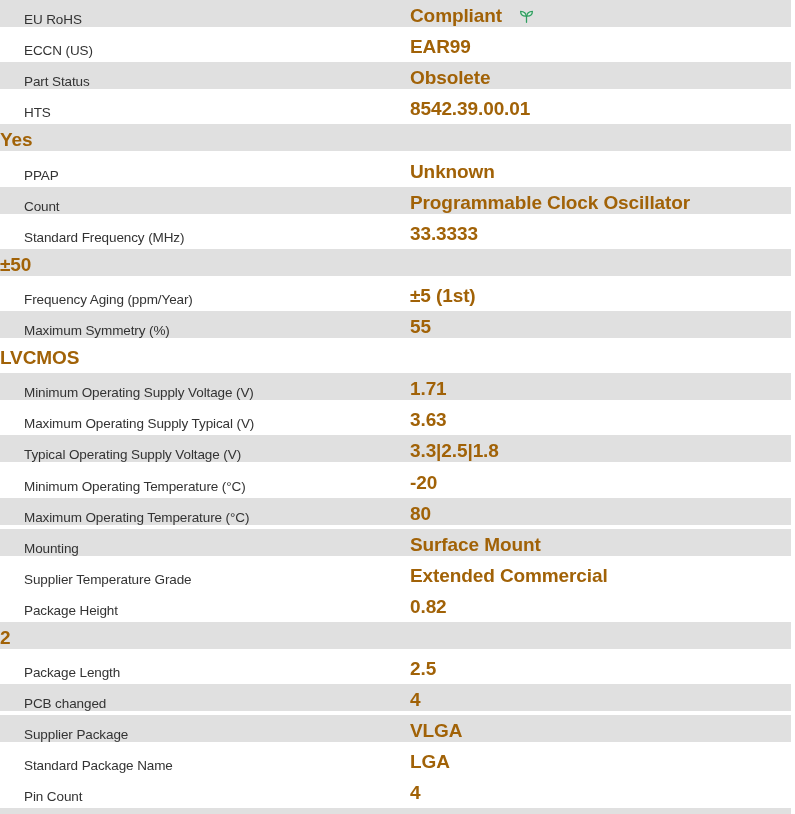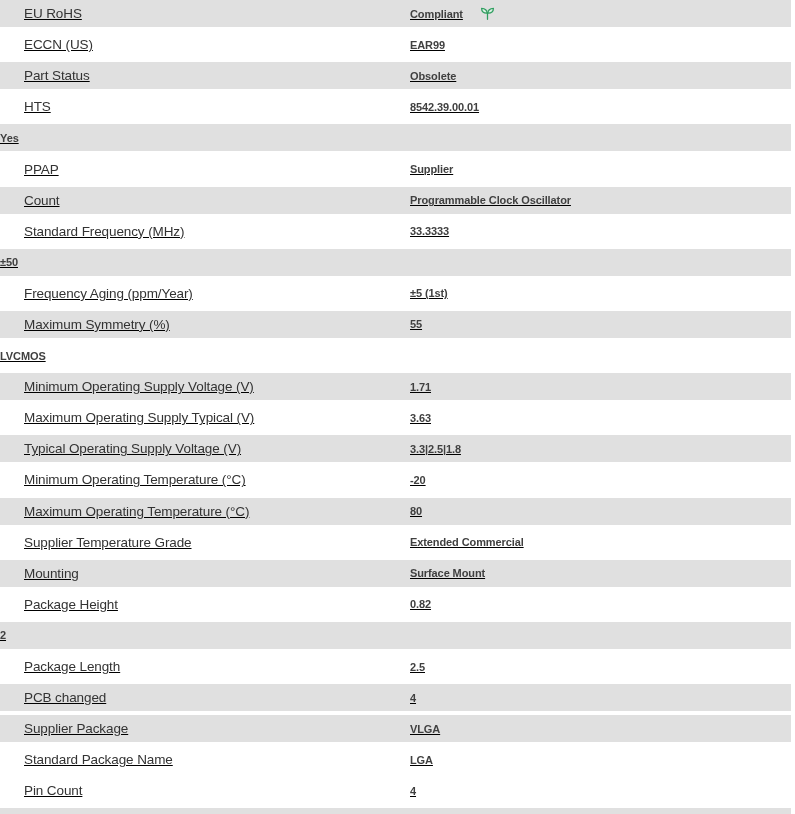--- a/index.html
+++ b/index.html
@@ -12,47 +12,46 @@
     font-family: "Liberation Sans", sans-serif;
   }
   .spec-table {
     width: 791px;
   }
   .spec-row {
     width: 100%;
     height: 27.1px;
     margin-bottom: 4px;
     display: flex;
-    align-items: center;
+    align-items: flex-end;
     box-sizing: border-box;
     background: #ffffff;
-    text-decoration: underline;
   }
   .spec-row.alt {
     background: #e0e0e0;
   }
   .spec-row.partial {
     margin-bottom: 0;
   }
   .cell-label {
     flex: none;
     width: 386px;
     padding-left: 24px;
     font-size: 13.5px;
     letter-spacing: -0.1px;
     color: #333333;
     white-space: nowrap;
     overflow: hidden;
   }
   .cell-value {
     flex: 1;
-    font-size: 11px;
+    font-size: 19px;
     letter-spacing: -0.1px;
     font-weight: bold;
-    color: #404040;
+    color: #a16207;
     white-space: nowrap;
     display: flex;
     align-items: center;
     gap: 16px;
   }
   .leaf-icon-wrap {
     display: inline-flex;
     align-items: center;
     line-height: 0;
   }
@@ -93,21 +92,21 @@
       </div>
     </div>
     <div class="spec-row alt">
       <div class="cell-value">
         <span>Yes</span>
       </div>
     </div>
     <div class="spec-row">
       <div class="cell-label">PPAP</div>
       <div class="cell-value">
-        <span>Supplier</span>
+        <span>Unknown</span>
       </div>
     </div>
     <div class="spec-row alt">
       <div class="cell-label">Count</div>
       <div class="cell-value">
         <span>Programmable Clock Oscillator</span>
       </div>
     </div>
     <div class="spec-row">
       <div class="cell-label">Standard Frequency (MHz)</div>
@@ -160,30 +159,30 @@
       <div class="cell-value">
         <span>-20</span>
       </div>
     </div>
     <div class="spec-row alt">
       <div class="cell-label">Maximum Operating Temperature (°C)</div>
       <div class="cell-value">
         <span>80</span>
       </div>
     </div>
+    <div class="spec-row alt">
+      <div class="cell-label">Mounting</div>
+      <div class="cell-value">
+        <span>Surface Mount</span>
+      </div>
+    </div>
     <div class="spec-row">
       <div class="cell-label">Supplier Temperature Grade</div>
       <div class="cell-value">
         <span>Extended Commercial</span>
-      </div>
-    </div>
-    <div class="spec-row alt">
-      <div class="cell-label">Mounting</div>
-      <div class="cell-value">
-        <span>Surface Mount</span>
       </div>
     </div>
     <div class="spec-row">
       <div class="cell-label">Package Height</div>
       <div class="cell-value">
         <span>0.82</span>
       </div>
     </div>
     <div class="spec-row alt">
       <div class="cell-value">

